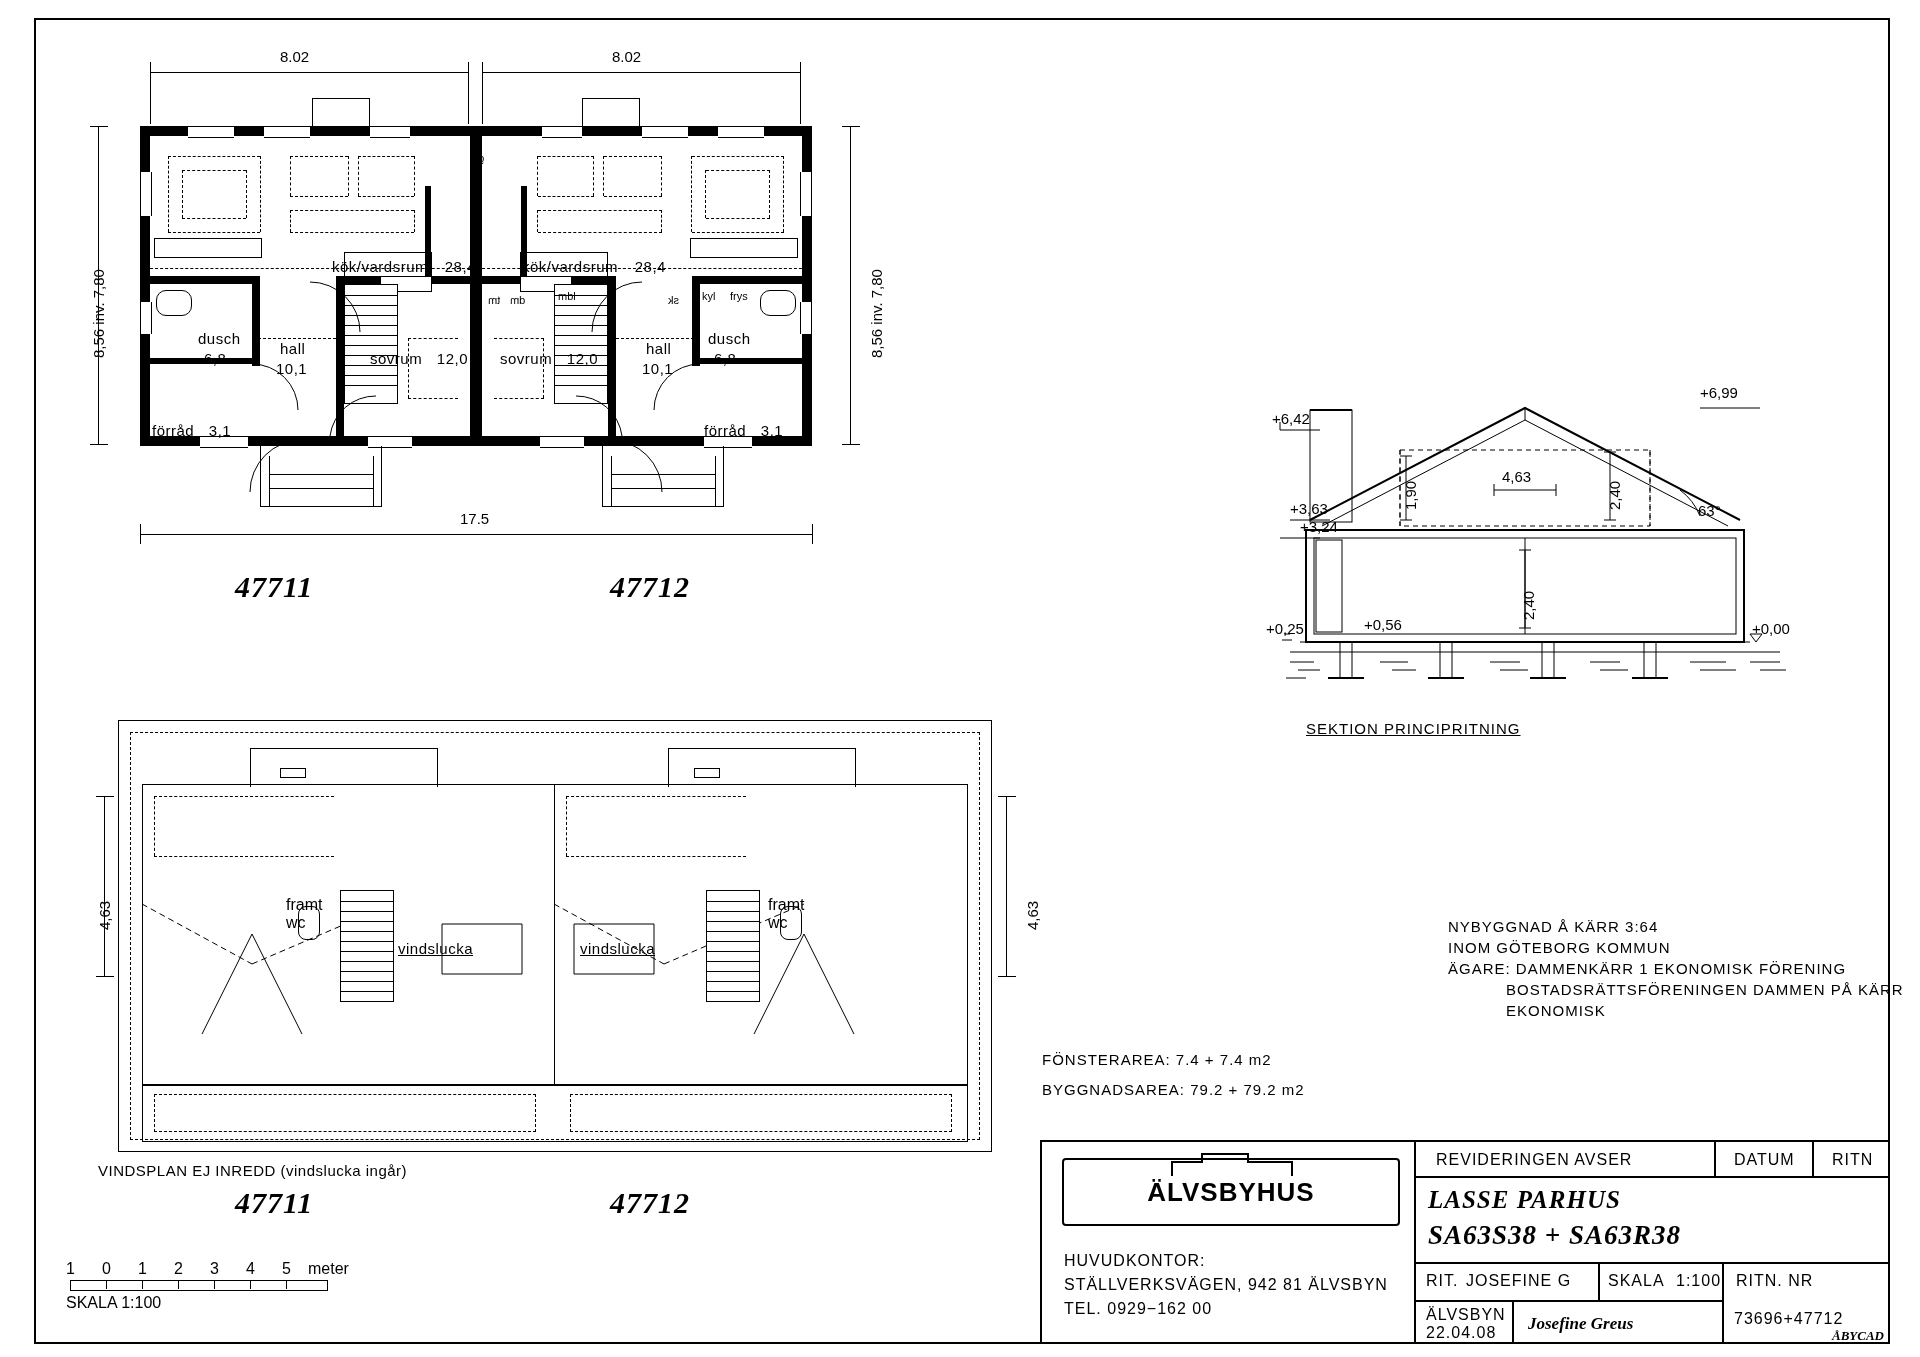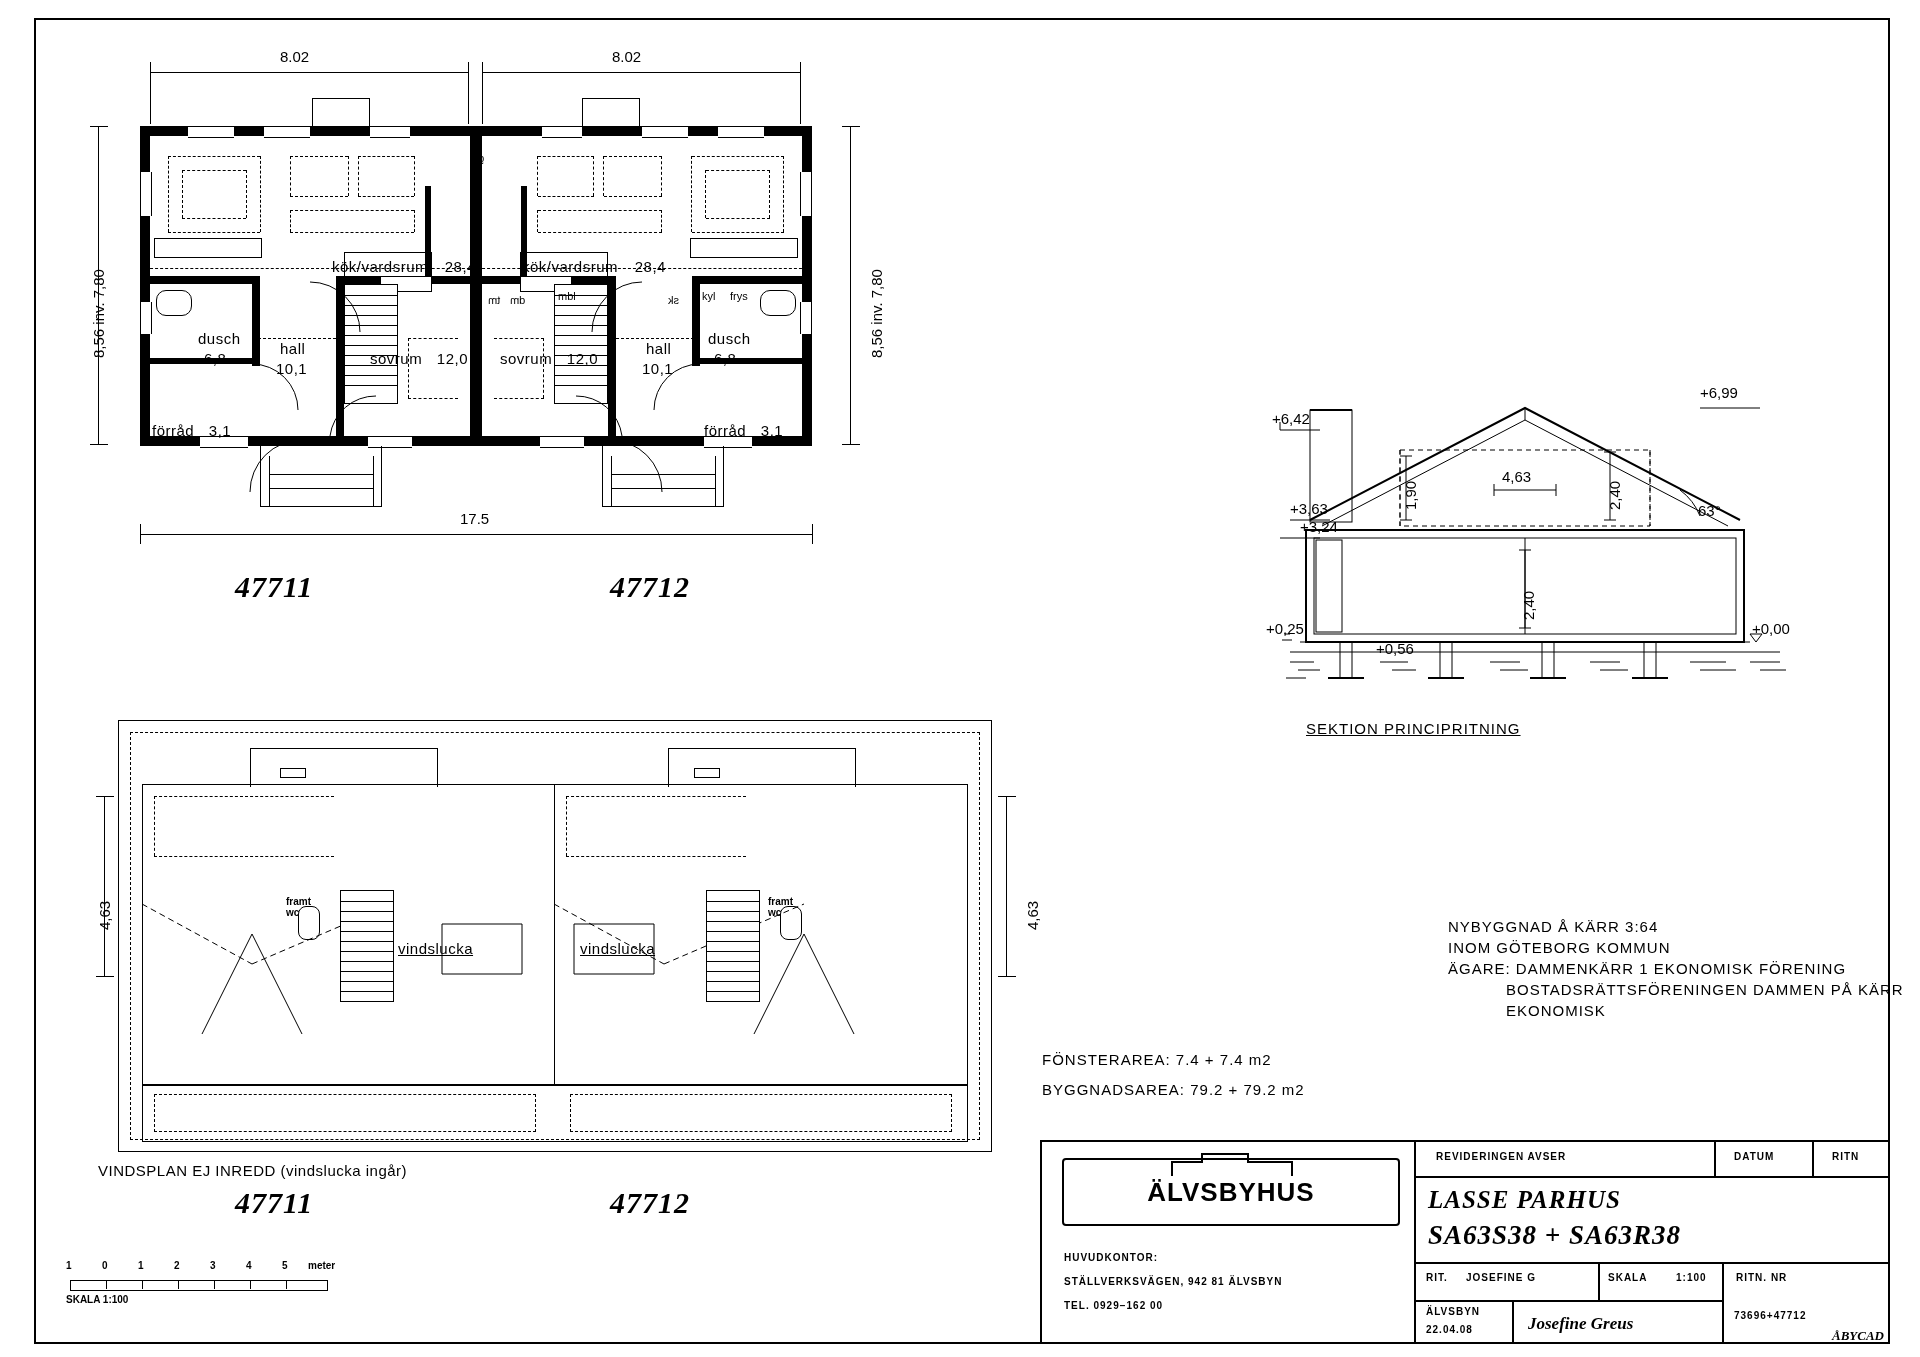--- a/index.html
+++ b/index.html
@@ -1,21 +1,21 @@
 <!DOCTYPE html>
 <html><head>
 <meta charset="utf-8">
 <style>
   html,body{margin:0;padding:0;background:#ffffff;}
   body{font-family:"Liberation Sans",sans-serif;color:#000;}
   #sheet{position:relative;width:1920px;height:1357px;background:#fff;overflow:hidden;}
   .frame{position:absolute;left:34px;top:18px;width:1852px;height:1322px;border:2px solid #000;}
   .abs{position:absolute;}
   .lbl{font-size:15px;letter-spacing:0.5px;white-space:nowrap;}
-  .lbl-sm{font-size:10px;white-space:nowrap;font-weight:bold;}
+  .lbl-sm{font-size:16px;white-space:nowrap;}
   .lbl-xs{font-size:11px;white-space:nowrap;}
   .dim{font-size:15px;white-space:nowrap;}
   .bigid{font-family:"Liberation Serif",serif;font-style:italic;font-size:30px;font-weight:700;letter-spacing:1px;}
   .vert{transform:rotate(-90deg);transform-origin:0 0;}
 
   
   .hl{position:absolute;height:1px;background:#000;}
   .vl{position:absolute;width:1px;background:#000;}
   .dash-h{position:absolute;height:0;border-top:1px dashed #000;}
   .dash-v{position:absolute;width:0;border-left:1px dashed #000;}
@@ -455,21 +455,21 @@
       <line x1="239" y1="238" x2="251" y2="238" stroke="#000" stroke-width="1"></line>
 
       <path d="M400,100 A 60,60 0 0,1 420,126" fill="none" stroke="#000" stroke-width="1"></path>
     </svg>
 
     <div class="abs dim" style="left:420px;top:-6px;">+6,99</div>
     <div class="abs dim" style="left:-8px;top:20px;">+6,42</div>
     <div class="abs dim" style="left:10px;top:110px;">+3,63</div>
     <div class="abs dim" style="left:-12px;top:128px;margin-left:32px;">+3,24</div>
     <div class="abs dim" style="left:-14px;top:230px;">+0,25</div>
-    <div class="abs dim" style="left:96px;top:226px;margin-top:24px;">+0,56</div>
+    <div class="abs dim" style="left:84px;top:226px;">+0,56</div>
     <div class="abs dim" style="left:472px;top:230px;">+0,00</div>
 
     <div class="abs dim vert" style="left:122px;top:120px;">1,90</div>
     <div class="abs dim vert" style="left:326px;top:120px;">2,40</div>
     <div class="abs dim" style="left:222px;top:78px;">4,63</div>
     <div class="abs dim vert" style="left:240px;top:230px;">2,40</div>
     <div class="abs dim" style="left:418px;top:112px;">63°</div>
 
     <div class="abs lbl ul" style="left:26px;top:330px;letter-spacing:1px;">SEKTION  PRINCIPRITNING</div>
   </div>

